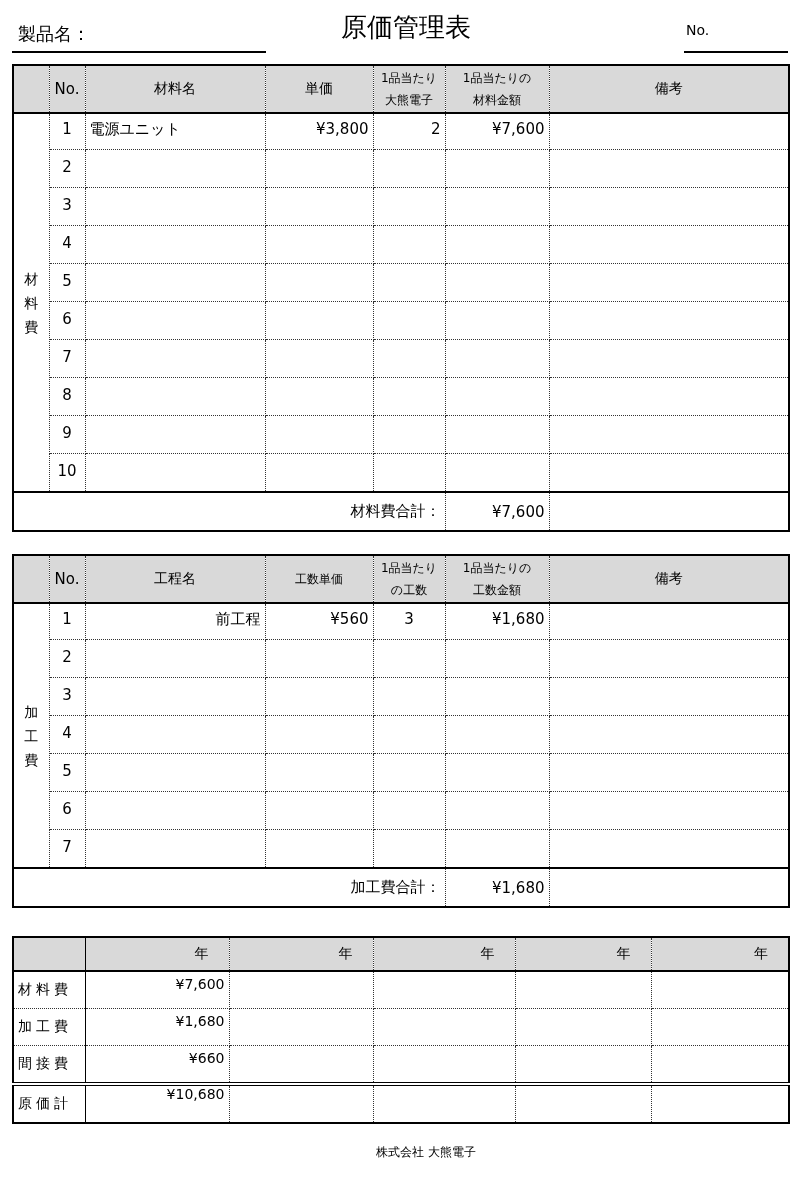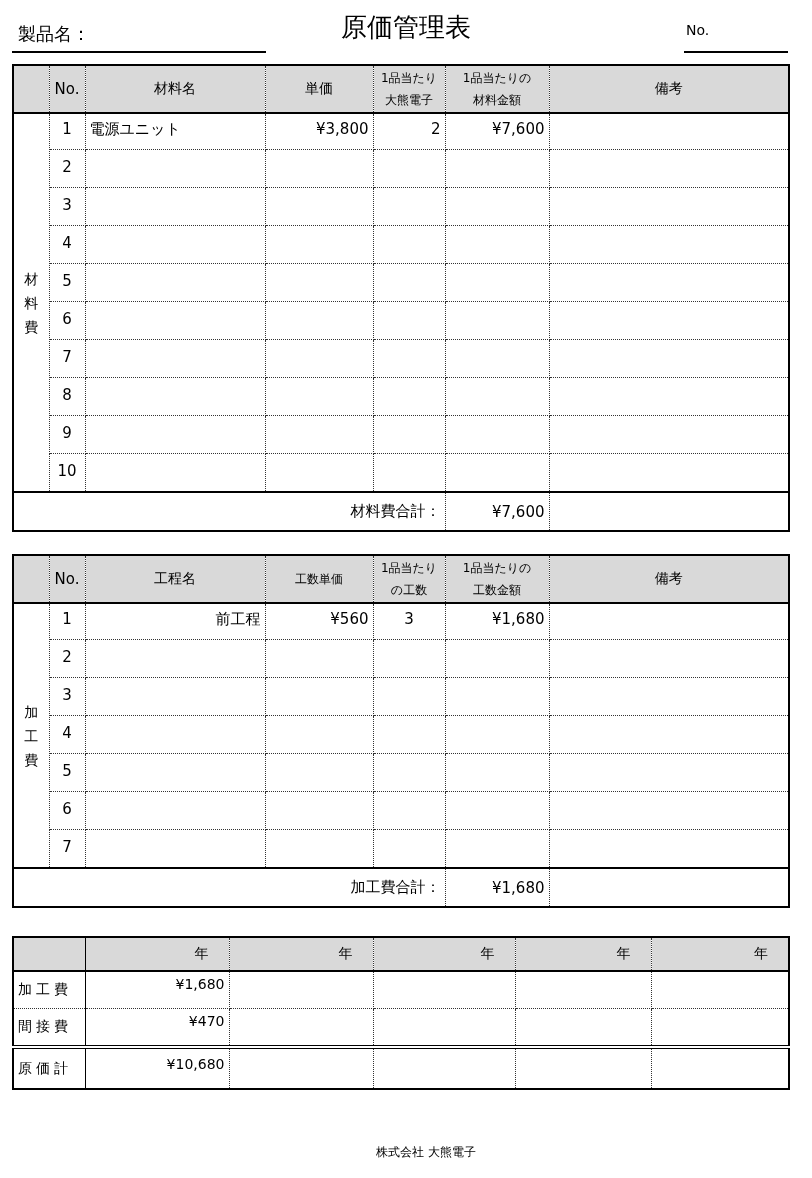--- a/index.html
+++ b/index.html
@@ -256,38 +256,46 @@
     <td class="corner"></td>
   <td>年</td>
         <td>年</td>
         <td>年</td>
         <td>年</td>
         <td>年</td>
       </tr>
   </tbody>
     <tbody id="summary-body">
       <tr>
+        <td class="rowlabel">材料費</td>
+        <td class="right" style="vertical-align:top;padding-top:4px">¥7,600</td>
+        <td class="right" style="vertical-align:top;padding-top:4px"></td>
+        <td class="right" style="vertical-align:top;padding-top:4px"></td>
+        <td class="right" style="vertical-align:top;padding-top:4px"></td>
+        <td class="right" style="vertical-align:top;padding-top:4px"></td>
+      </tr>
+      <tr>
         <td class="rowlabel">加工費</td>
         <td class="right" style="vertical-align:top;padding-top:4px">¥1,680</td>
         <td class="right" style="vertical-align:top;padding-top:4px"></td>
         <td class="right" style="vertical-align:top;padding-top:4px"></td>
         <td class="right" style="vertical-align:top;padding-top:4px"></td>
         <td class="right" style="vertical-align:top;padding-top:4px"></td>
       </tr>
       <tr>
         <td class="rowlabel">間接費</td>
-        <td class="right" style="vertical-align:top;padding-top:4px">¥470</td>
+        <td class="right" style="vertical-align:top;padding-top:4px">¥660</td>
         <td class="right" style="vertical-align:top;padding-top:4px"></td>
         <td class="right" style="vertical-align:top;padding-top:4px"></td>
         <td class="right" style="vertical-align:top;padding-top:4px"></td>
         <td class="right" style="vertical-align:top;padding-top:4px"></td>
       </tr>
       <tr class="grand">
         <td class="rowlabel">原価計</td>
-        <td class="right" style="vertical-align:top;padding-top:7px">¥10,680</td>
+        <td class="right" style="vertical-align:top;padding-top:0">¥10,680</td>
         <td class="right" style="vertical-align:top;padding-top:4px"></td>
         <td class="right" style="vertical-align:top;padding-top:4px"></td>
         <td class="right" style="vertical-align:top;padding-top:4px"></td>
         <td class="right" style="vertical-align:top;padding-top:4px"></td>
       </tr>
     </tbody>
 </table>
 
 <div class="abs footer">株式会社 大熊電子</div>
 

